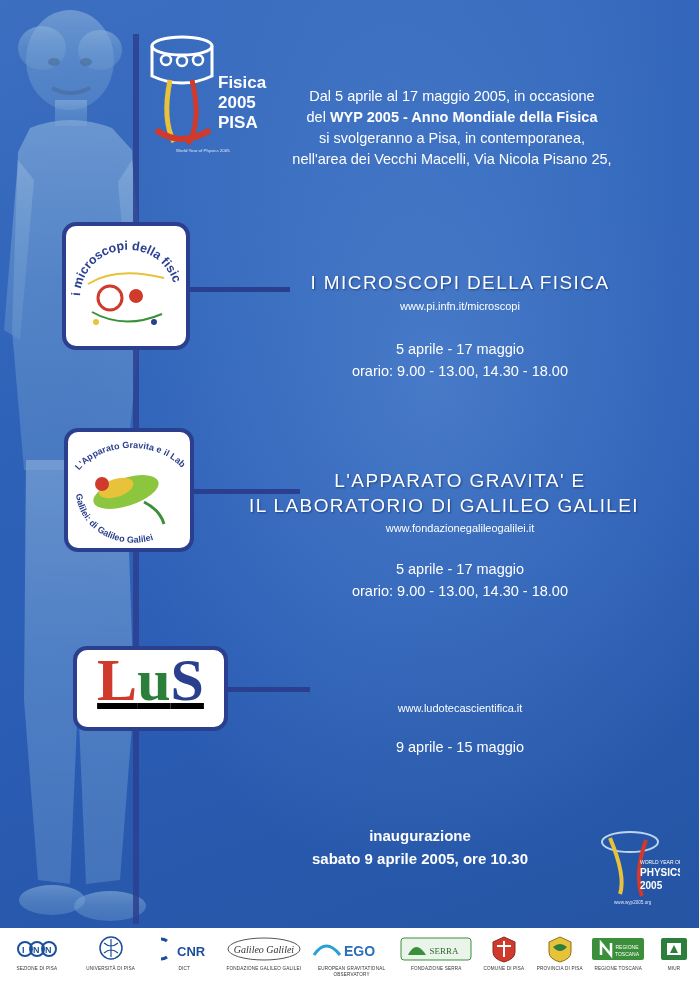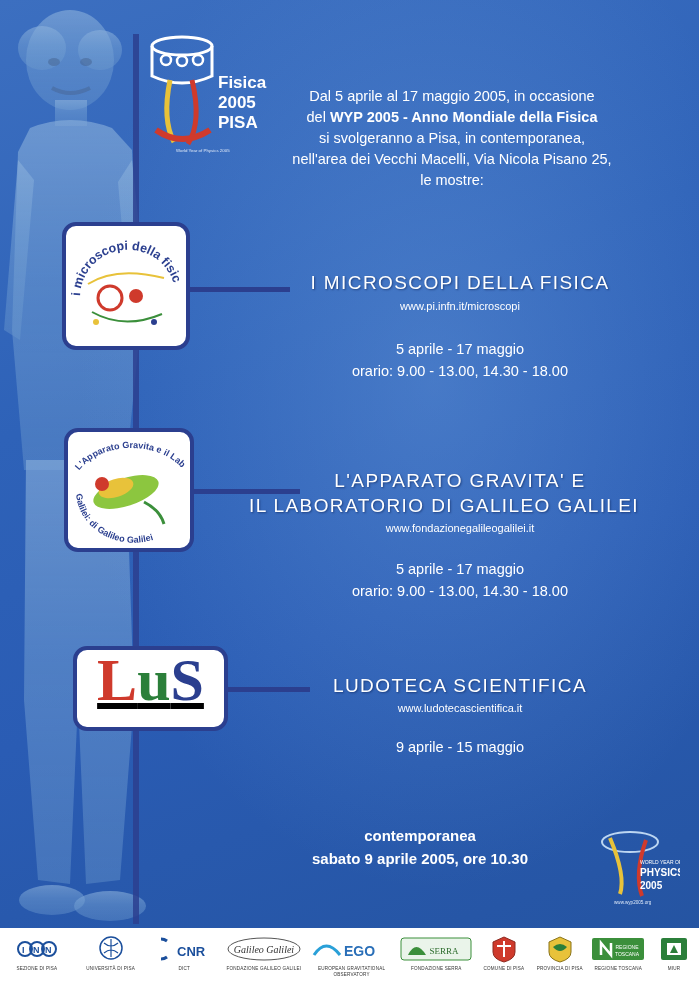--- a/index.html
+++ b/index.html
@@ -221,21 +221,20 @@
     </svg>
   </div>
 
   <div class="header-text">
     <div>Dal 5 aprile al 17 maggio 2005, in occasione</div>
     <div>
       <span>del </span><b>WYP 2005 - Anno Mondiale della Fisica</b>
     </div>
     <div>si svolgeranno a Pisa, in contemporanea,</div>
     <div>nell'area dei Vecchi Macelli, Via Nicola Pisano 25,</div>
-    <div>le mostre:</div>
   </div>
 
   <div class="logobox" style="left:62px; top:222px; width:128px; height:128px;">
     <svg width="120" height="120" viewBox="0 0 120 120">
       <defs>
         <path id="arc1" d="M14,72 A48,48 0 0 1 108,58"></path>
         <path id="arc2" d="M20,92 A46,46 0 0 0 104,84"></path>
       </defs>
       <text font-family="Liberation Sans, sans-serif" font-size="12.5" fill="#2b3f8f" font-weight="bold">
         <textPath href="#arc1" startOffset="2">i microscopi della fisica</textPath>
@@ -277,28 +276,27 @@
   <div class="section-title" style="left:234px; top:495px; width:420px;">IL LABORATORIO DI GALILEO GALILEI</div>
   <div class="section-url" style="left:250px; top:522px; width:420px;">www.fondazionegalileogalilei.it</div>
   <div class="section-dates" style="left:250px; top:558px; width:420px;">
     <div>5 aprile - 17 maggio</div>
     <div>orario: 9.00 - 13.00, 14.30 - 18.00</div>
   </div>
 
   <div class="logobox" style="left:73px; top:646px; width:155px; height:85px; display:flex; align-items:flex-start; justify-content:center;text-decoration:underline;">
     <span class="lus"><span style="color:#cf3a2c;">L</span><span style="color:#2b7f3a;">u</span><span style="color:#2b3f8f;">S</span></span>
   </div>
-  <div class="section-title" style="left:260px; top:675px; width:400px;">LUDOTECA SCIENTIFICA</div>
   <div class="section-url" style="left:260px; top:702px; width:400px;">www.ludotecascientifica.it</div>
   <div class="section-dates" style="left:250px; top:736px; width:420px;">
     <div>9 aprile - 15 maggio</div>
   </div>
 
   <div class="inaug">
-    <div>contemporanea</div>
+    <div>inaugurazione</div>
     <div>sabato 9 aprile 2005, ore 10.30</div>
   </div>
 
   <div class="wyp-logo">
     <svg width="90" height="90" viewBox="0 0 90 90">
       <ellipse cx="40" cy="22" rx="28" ry="10" fill="none" stroke="#bcd6f2" stroke-width="2"></ellipse>
       <path d="M20 18 Q36 56 30 74" stroke="#e8c23a" stroke-width="4" fill="none"></path>
       <path d="M56 20 Q44 54 52 76" stroke="#cf3a2c" stroke-width="4" fill="none"></path>
       <text x="50" y="44" fill="#ffffff" font-family="Liberation Sans, sans-serif" font-size="5">WORLD YEAR OF</text>
       <text x="50" y="56" fill="#ffffff" font-family="Liberation Sans, sans-serif" font-size="10" font-weight="bold">PHYSICS</text>

